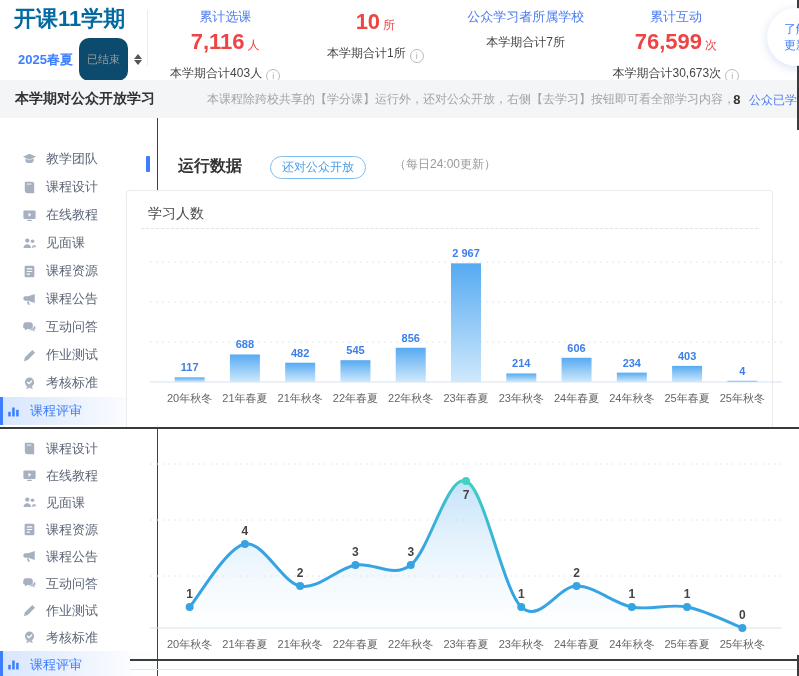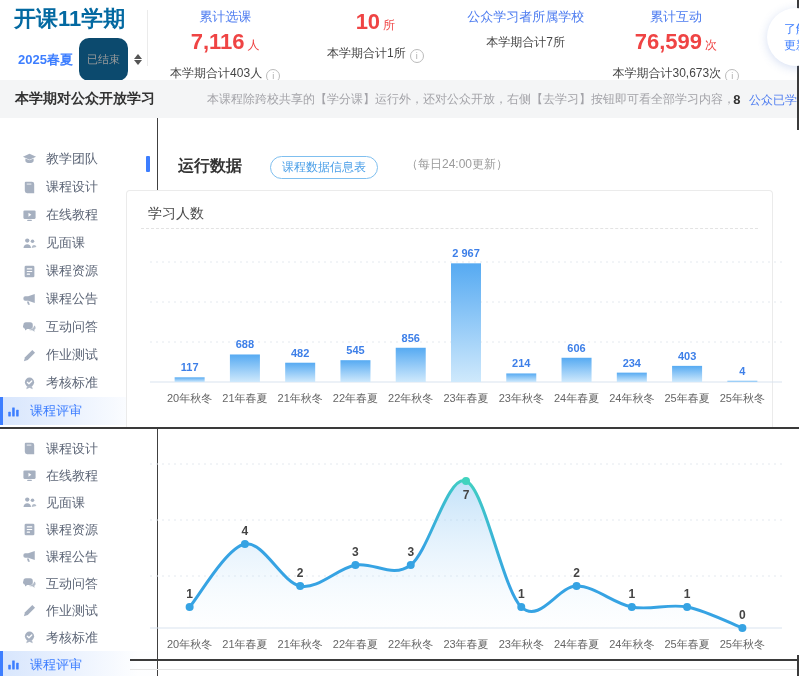--- a/index.html
+++ b/index.html
@@ -313,21 +313,21 @@
             <rect x="10.8" y="6.2" width="2.7" height="7.2" rx=".5"></rect>
           </svg>
         </span>
         <span class="side-label">课程评审</span>
       </div>
     </aside>
 
   <div class="section-header">
     <span class="blue-bar"></span>
     <span class="section-title">运行数据</span>
-    <button class="pill-btn">课程数据信息表</button>
+    <button class="pill-btn">还对公众开放</button>
     <span class="update-note">（每日24:00更新）</span>
   </div>
 
   <div class="panel" id="panel-1">
     <div class="panel-title">学习人数</div>
     <div class="dash-sep"></div>
   </div>
   <div class="chart" id="bar-chart"><svg viewBox="0 0 632 190" width="632" height="190">
         <defs>
           <linearGradient id="bgrad" x1="0" y1="0" x2="0" y2="1">

